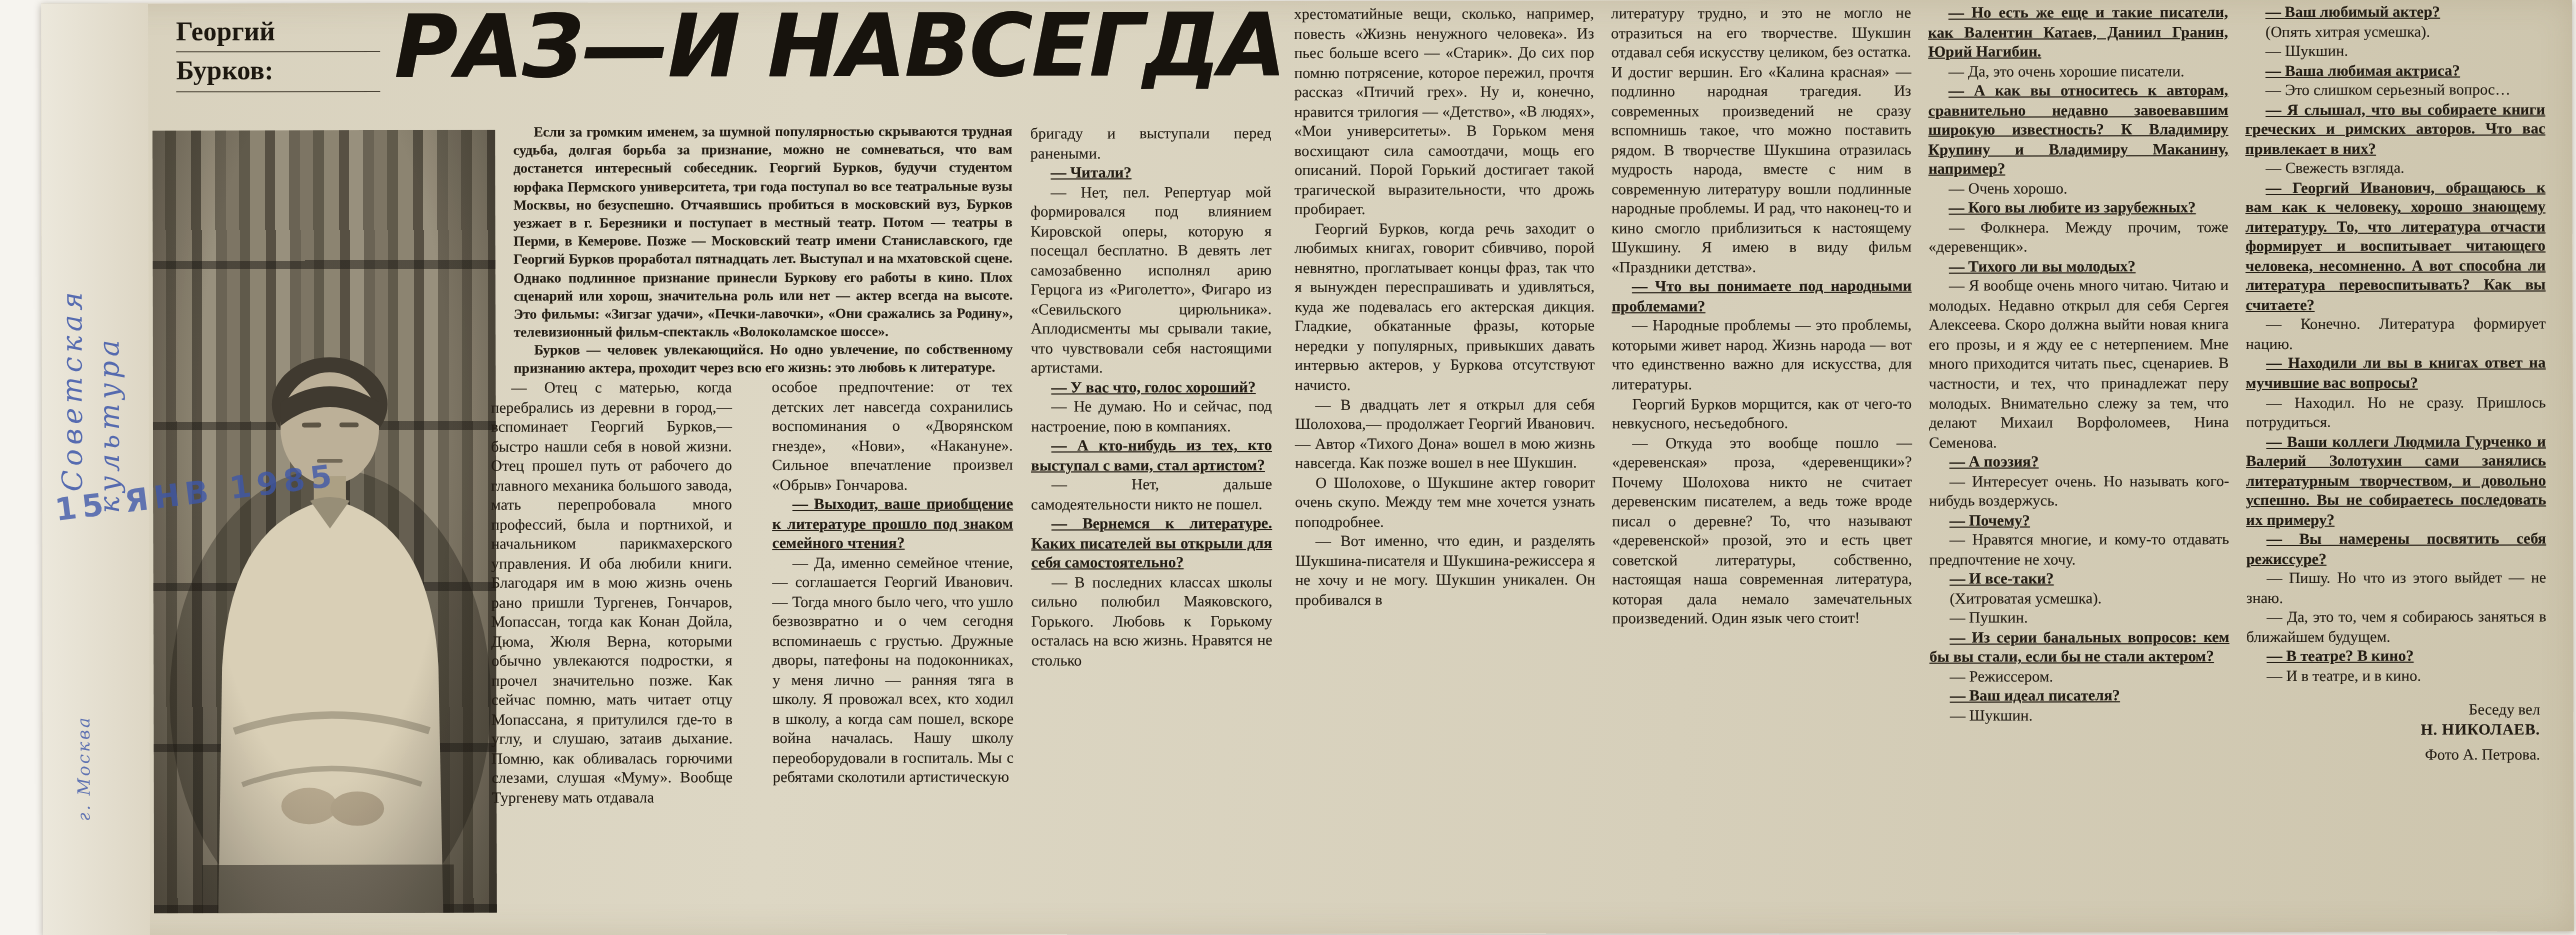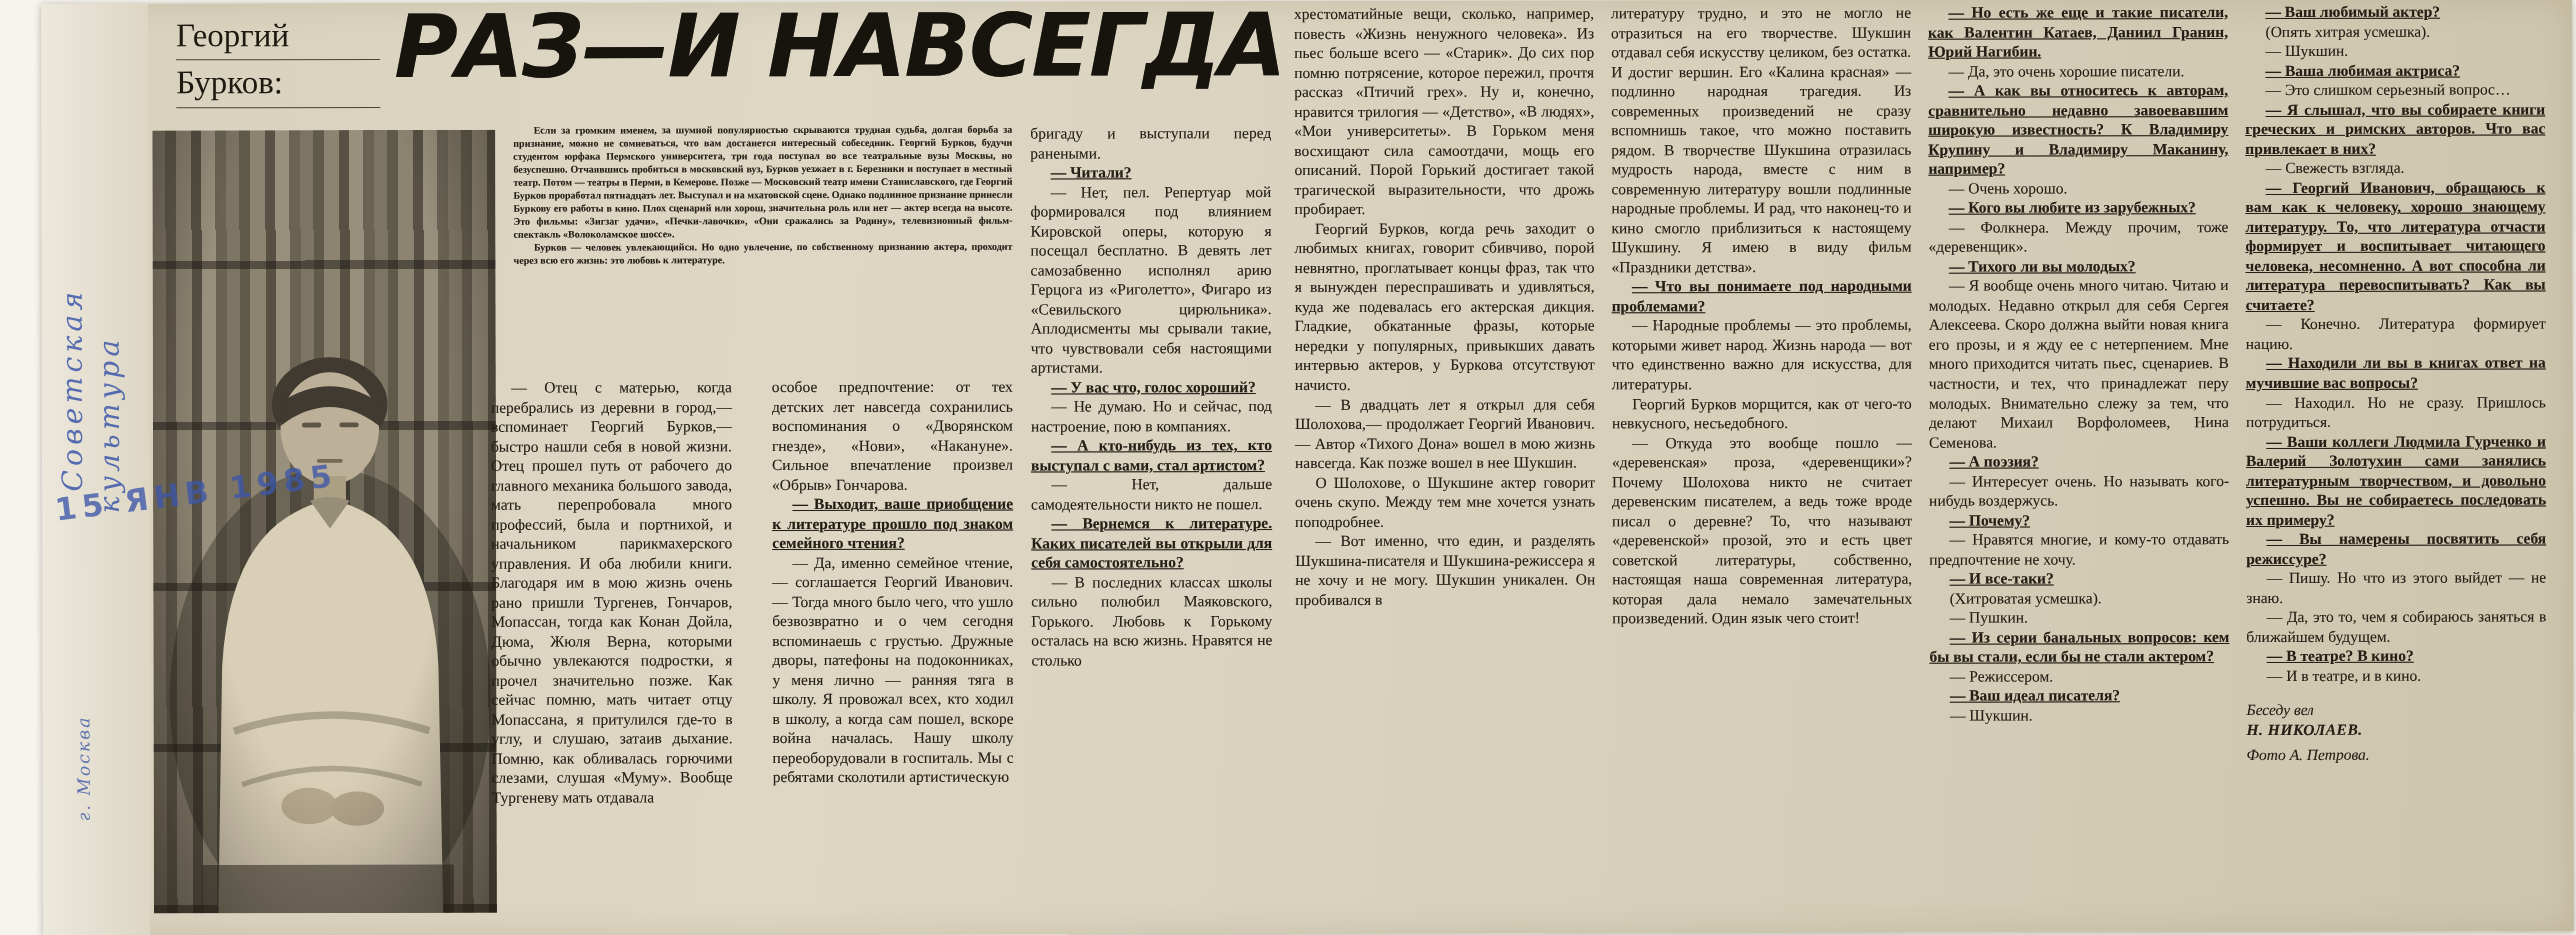--- a/index.html
+++ b/index.html
@@ -47,21 +47,21 @@
     transform:rotate(-7deg);
     color:var(--stamp);
     font-family:"DejaVu Sans",sans-serif;
     font-weight:bold;font-size:31px;letter-spacing:5.4px;
     opacity:.78;white-space:nowrap;z-index:9;
   }
   
   .kicker{
     position:absolute;left:135px;top:9.6px;width:214px;
     font-family:"Liberation Serif",serif;
-    font-weight:normal;font-size:33px;line-height:1.35;
+    font-weight:bold;font-size:27px;line-height:1.35;
     color:#1d1810;
   }
   .kicker-line{border-bottom:1.6px solid #4a4336;padding-bottom:2.1px;width:204px;}
   .headline{
     position:absolute;left:353px;top:-7.5px;width:889px;
     font-family:"DejaVu Sans",sans-serif;
     font-style:italic;font-weight:900;
     font-size:87px;letter-spacing:-1.6px;
     color:#17130d;white-space:nowrap;
     text-shadow:0 0 0.5px rgba(20,15,8,.6);
@@ -89,30 +89,30 @@
     font-size:15.5px;line-height:1.26;
     text-align:justify;
     color:var(--ink);
     text-shadow:0 0 0.3px rgba(40,30,20,.35);
   }
   .para{text-indent:20.4px;}
   .para.q{font-weight:bold;text-decoration:underline;}
   .para.cont{text-indent:0;}
   .intro{
     left:472px;top:121px;width:499px;
-    font-weight:bold;font-size:10px;line-height:1.3;
+    font-weight:bold;font-size:14px;line-height:1.3;
   }
   .c1{left:449px;top:375px;width:241px;}
   .c2{left:730px;top:375px;width:241px;}
   .c3{left:989px;top:122px;width:241px;}
   .c4{left:1253px;top:3.2px;width:300px;}
   .c5{left:1570px;top:3.2px;width:300px;}
   .c6{left:1887px;top:3.2px;width:300px;}
   .c7{left:2204px;top:3.2px;width:300px;}
-  .byline{margin-top:15px;padding-right:6.4px;font-style:italic;}
+  .byline{margin-top:15px;text-align:right;padding-right:6.4px;}
   .byline-name{font-weight:bold;letter-spacing:0.5px;}
   .byline-photo{margin-top:5.4px;}
 </style>
 </head>
 <body>
 
 <div id="clip">
 
   <div class="left-strip"></div>
 

